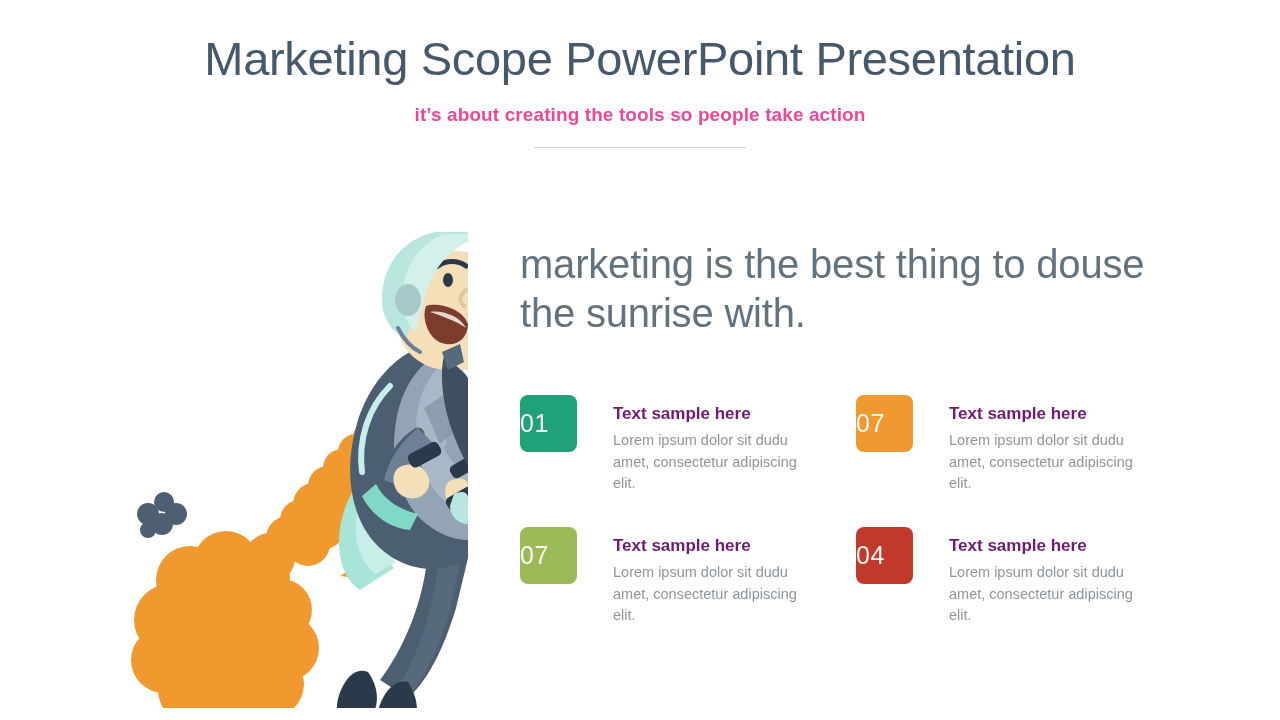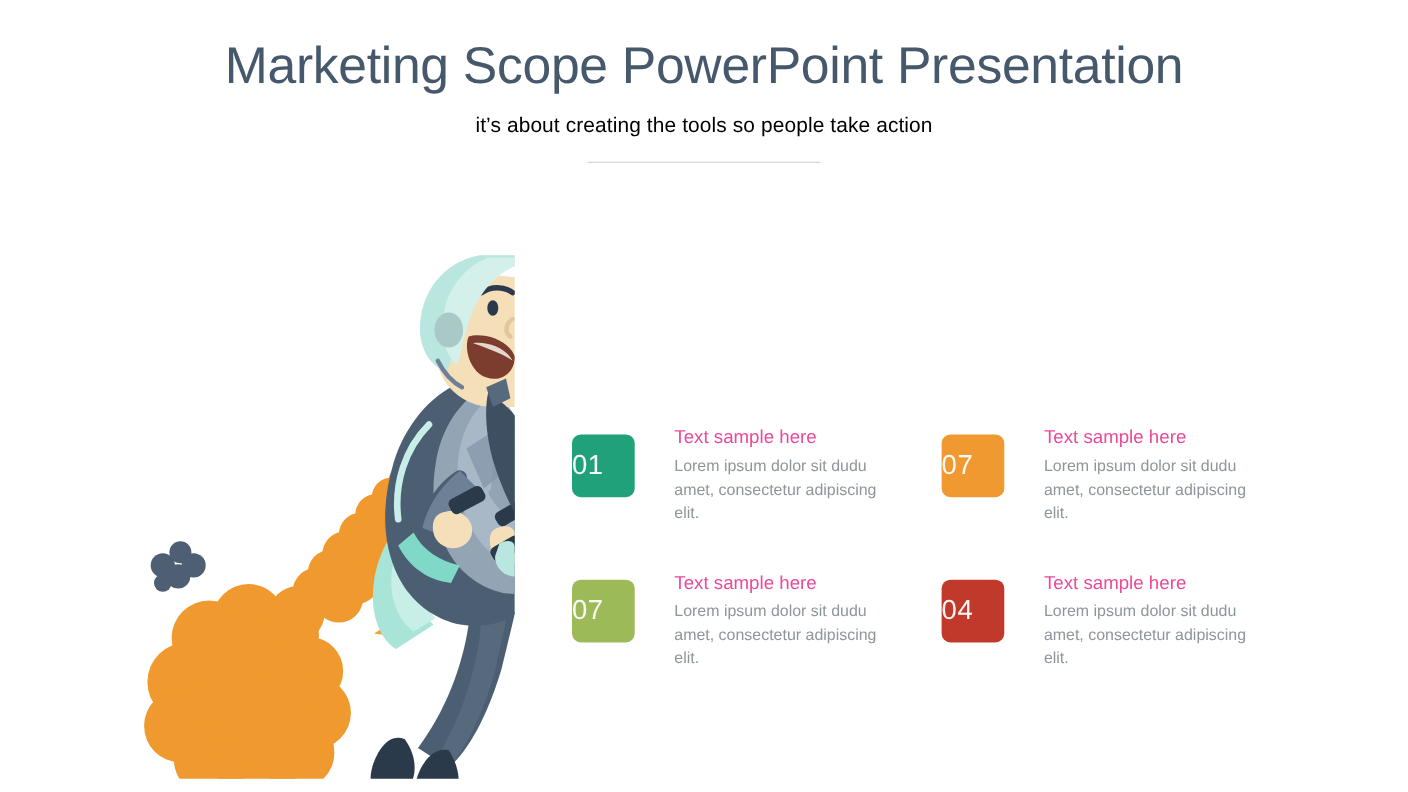--- a/index.html
+++ b/index.html
@@ -36,22 +36,22 @@
     font-size: 47px;
     font-weight: 400;
     line-height: 1.06;
     color: #46586b;
     letter-spacing: -0.3px;
     margin: 0;
     white-space: nowrap;
   }
   .slide-subtitle {
     font-size: 19px;
-    font-weight: 400;
-    color: #000000;
+    font-weight: 700;
+    color: #ec4899;
     margin: 20px 0 0 0;
     letter-spacing: 0.1px;
   }
   .header-divider {
     width: 212px;
     height: 1px;
     background: #cdd3d8;
     margin: 21px auto 0 auto;
     border: 0;
   }
@@ -104,23 +104,23 @@
     color: #ffffff;
     letter-spacing: 0.5px;
     opacity: 0.95;
   }
   .item-text {
     margin-left: 36px;
     padding-top: 3px;
   }
   .item-title {
     font-size: 17px;
-    font-weight: 400;
-    color: #ec4899;
-    margin: 0 0 6px 0;
+    font-weight: 700;
+    color: #701a75;
+    margin: 16px 0 6px 0;
     line-height: 1.2;
   }
   .item-desc {
     font-size: 14.5px;
     font-weight: 400;
     color: #8e959c;
     line-height: 1.48;
     margin: 0;
     width: 208px;
   }
@@ -286,20 +286,23 @@
         <rect x="326" y="272" width="30" height="14" rx="5" transform="rotate(-30 326 272)" fill="#2b3a4a"></rect>
         <path d="M336 266 C344 262 350 264 350 270 L350 296 C340 296 332 288 332 278 Z" fill="#b9e6de"></path>
       </g>
 
       <path d="M326 128 C322 144 324 168 330 190 C336 210 344 228 350 238
                L350 150 C344 142 334 134 326 128 Z" fill="#3e4f61"></path>
       <path d="M324 124 L342 116 L346 134 L330 142 Z" fill="#56697d"></path>
     </svg>
   </div>
 
+  <div class="content">
+    <h2 class="headline">marketing is the best thing to douse the sunrise with.</h2>
+  </div>
 
   <div class="items-grid">
 
     <div class="item">
       <div class="badge" style="background: rgb(33, 161, 121);">
         <span class="badge-num">01</span>
       </div>
       <div class="item-text">
         <p class="item-title">Text sample here</p>
         <p class="item-desc">Lorem ipsum dolor sit dudu amet, consectetur adipiscing elit.</p>

